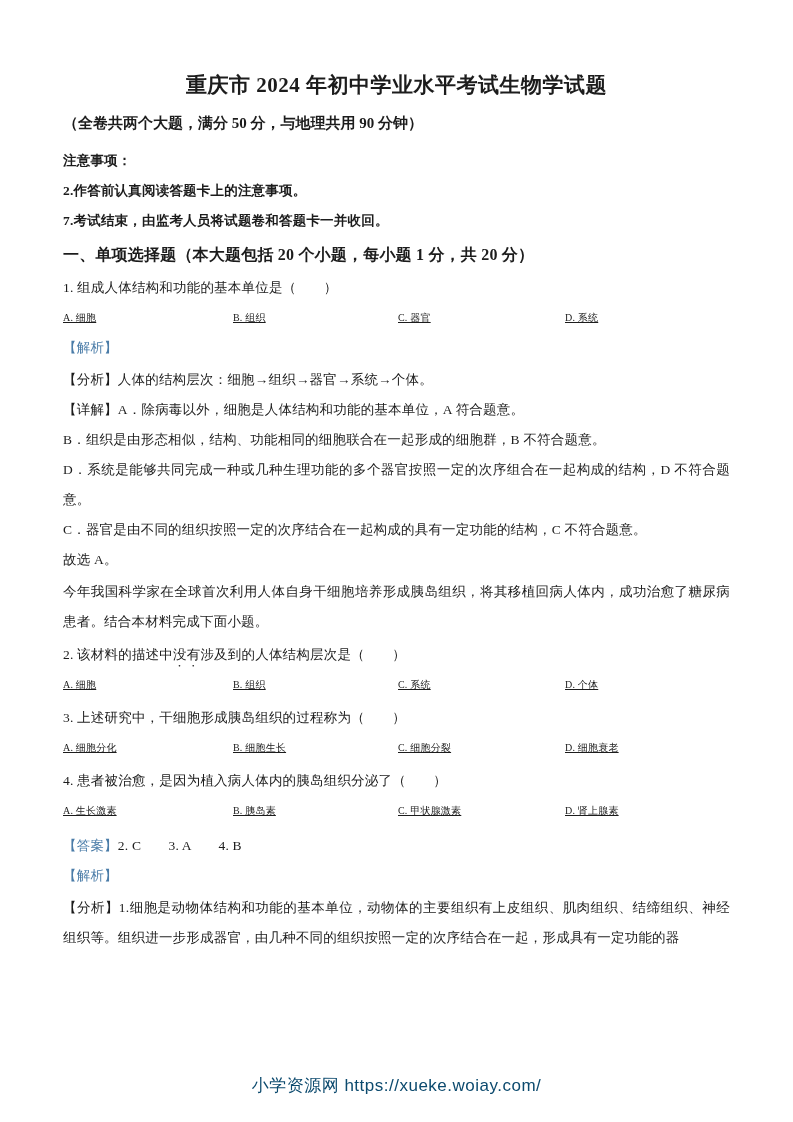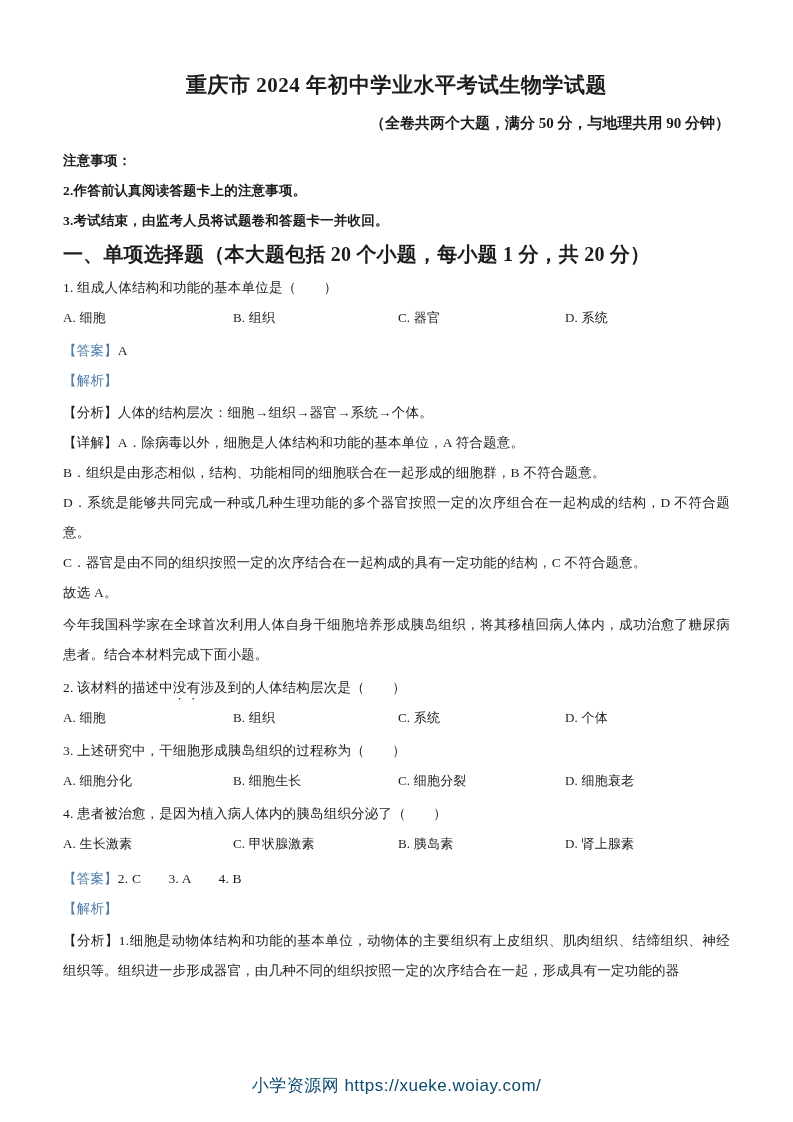--- a/index.html
+++ b/index.html
@@ -17,48 +17,49 @@
   .doc-title {
     margin: 0 0 6px 0;
     text-align: center;
     font-size: 21px;
     font-weight: bold;
     line-height: 36px;
     letter-spacing: 0.5px;
   }
   .doc-subtitle {
     margin: 0;
-    text-align: right;
+    text-align: left;
     font-size: 15px;
     font-weight: bold;
     line-height: 28px;
   }
   .line {
     margin: 0;
     font-size: 13.5px;
     line-height: 30px;
     text-align: justify;
     letter-spacing: 0.2px;
   }
   .bold { font-weight: bold; }
   .notices-start { margin-top: 9px; }
   .section-heading {
     margin: 3px 0 0 0;
-    font-size: 20px;
+    font-size: 16px;
     font-weight: bold;
     line-height: 31px;
     letter-spacing: 0.2px;
   }
   .q-stem { margin-top: 3px; }
   .options {
     display: grid;
     grid-template-columns: 170px 165px 167px auto;
-    font-size: 13px;
+    font-size: 10px;
     line-height: 30px;
     letter-spacing: 0.2px;
+    text-decoration: underline;
   }
   .ans-first { margin-top: 3px; }
   .ans-second { margin-top: 5px; }
   .analysis-para { margin-top: 2px; }
   .material { margin-top: 2px; }
   .blue { color: #4A7CA8; }
   .emph {
     -webkit-text-emphasis: filled dot #1c1c1c;
     -webkit-text-emphasis-position: under right;
     text-emphasis: filled dot #1c1c1c;
@@ -80,33 +81,32 @@
 <body>
 
 <div class="page">
   <div class="content">
 
     <h1 class="doc-title">重庆市 2024 年初中学业水平考试生物学试题</h1>
     <p class="doc-subtitle">（全卷共两个大题，满分 50 分，与地理共用 90 分钟）</p>
 
     <p class="line bold notices-start">注意事项：</p>
     <p class="line bold">2.作答前认真阅读答题卡上的注意事项。</p>
-    <p class="line bold">3.考试结束，由监考人员将试题卷和答题卡一并收回。</p>
+    <p class="line bold">7.考试结束，由监考人员将试题卷和答题卡一并收回。</p>
 
     <h2 class="section-heading">一、单项选择题（本大题包括 20 个小题，每小题 1 分，共 20 分）</h2>
 
     <p class="line q-stem">1. 组成人体结构和功能的基本单位是（　　）</p>
     <div class="options">
       <span>A. 细胞</span>
       <span>B. 组织</span>
       <span>C. 器官</span>
       <span>D. 系统</span>
     </div>
 
-    <p class="line ans-first"><span class="blue">【答案】</span><span>A</span></p>
     <p class="line"><span class="blue">【解析】</span></p>
     <p class="line analysis-para">【分析】人体的结构层次：细胞→组织→器官→系统→个体。</p>
 
     <p class="line">【详解】A．除病毒以外，细胞是人体结构和功能的基本单位，A 符合题意。</p>
     <p class="line">B．组织是由形态相似，结构、功能相同的细胞联合在一起形成的细胞群，B 不符合题意。</p>
     <p class="line">D．系统是能够共同完成一种或几种生理功能的多个器官按照一定的次序组合在一起构成的结构，D 不符合题意。</p>
     <p class="line">C．器官是由不同的组织按照一定的次序结合在一起构成的具有一定功能的结构，C 不符合题意。</p>
     <p class="line">故选 A。</p>
 
     <p class="line material">今年我国科学家在全球首次利用人体自身干细胞培养形成胰岛组织，将其移植回病人体内，成功治愈了糖尿病患者。结合本材料完成下面小题。</p>
@@ -123,22 +123,22 @@
     <div class="options">
       <span>A. 细胞分化</span>
       <span>B. 细胞生长</span>
       <span>C. 细胞分裂</span>
       <span>D. 细胞衰老</span>
     </div>
 
     <p class="line q-stem">4. 患者被治愈，是因为植入病人体内的胰岛组织分泌了（　　）</p>
     <div class="options">
       <span>A. 生长激素</span>
+      <span>B. 胰岛素</span>
       <span>C. 甲状腺激素</span>
-      <span>B. 胰岛素</span>
       <span>D. 肾上腺素</span>
     </div>
 
     <p class="line ans-second"><span class="blue">【答案】</span><span>2. C　　3. A　　4. B</span></p>
     <p class="line"><span class="blue">【解析】</span></p>
     <p class="line analysis-para">【分析】1.细胞是动物体结构和功能的基本单位，动物体的主要组织有上皮组织、肌肉组织、结缔组织、神经组织等。组织进一步形成器官，由几种不同的组织按照一定的次序结合在一起，形成具有一定功能的器</p>
 
   </div>
 
   <div class="footer">小学资源网 https://xueke.woiay.com/</div>

